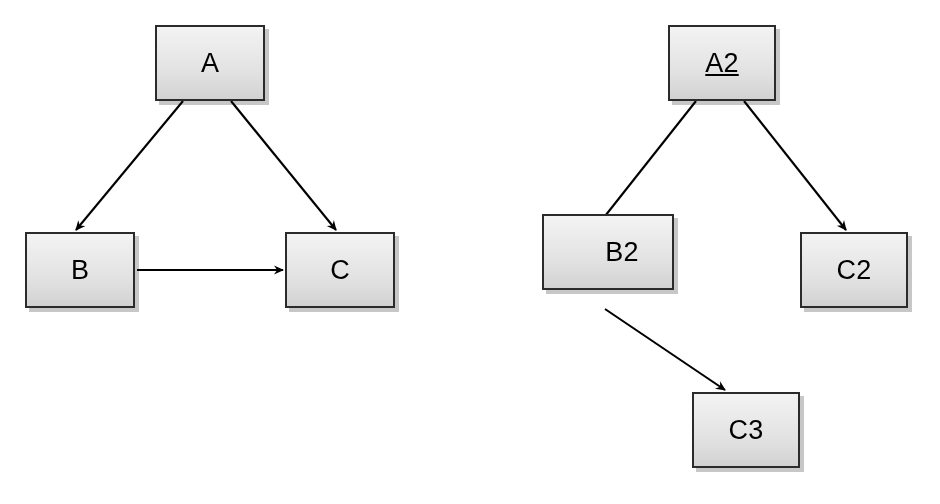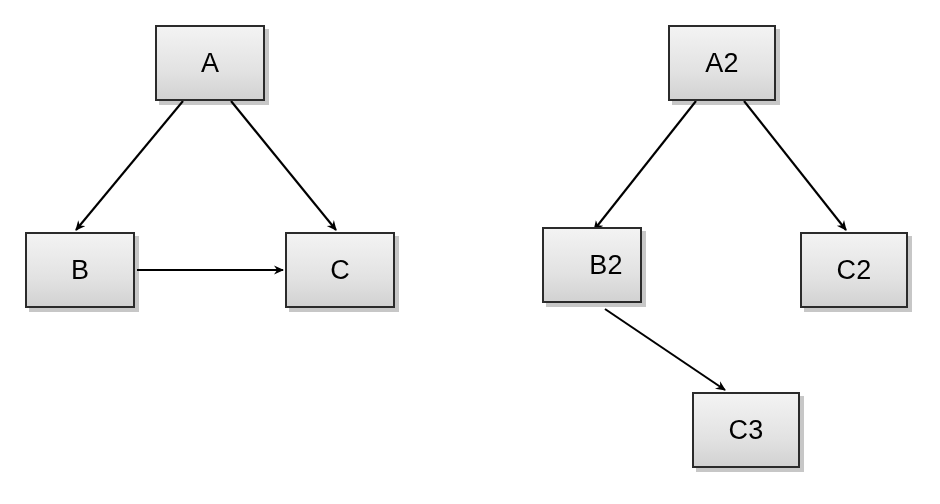--- a/index.html
+++ b/index.html
@@ -69,24 +69,24 @@
   <div id="nodes-group">
       <div class="node" style="left: 155px; top: 25px; width: 110px; height: 76px;">
         <span class="node-label">A</span>
       </div>
       <div class="node" style="left: 25px; top: 232px; width: 110px; height: 76px;">
         <span class="node-label">B</span>
       </div>
       <div class="node" style="left: 285px; top: 232px; width: 110px; height: 76px;">
         <span class="node-label">C</span>
       </div>
-      <div class="node" style="left: 668px; top: 25px; width: 108px; height: 76px;">
+      <div class="node" style="left: 668px; top: 25px; width: 108px; height: 76px; text-decoration: underline;">
         <span class="node-label">A2</span>
       </div>
-      <div class="node" style="left: 542px; top: 227px; width: 100px; height: 76px; padding-left: 28px;">
+      <div class="node" style="left: 542px; top: 214px; width: 132px; height: 76px; padding-left: 28px;">
         <span class="node-label">B2</span>
       </div>
       <div class="node" style="left: 800px; top: 232px; width: 108px; height: 76px;">
         <span class="node-label">C2</span>
       </div>
       <div class="node" style="left: 676px; top: 392px; width: 108px; height: 76px; margin-left: 16px;">
         <span class="node-label">C3</span>
       </div>
     </div>
 

